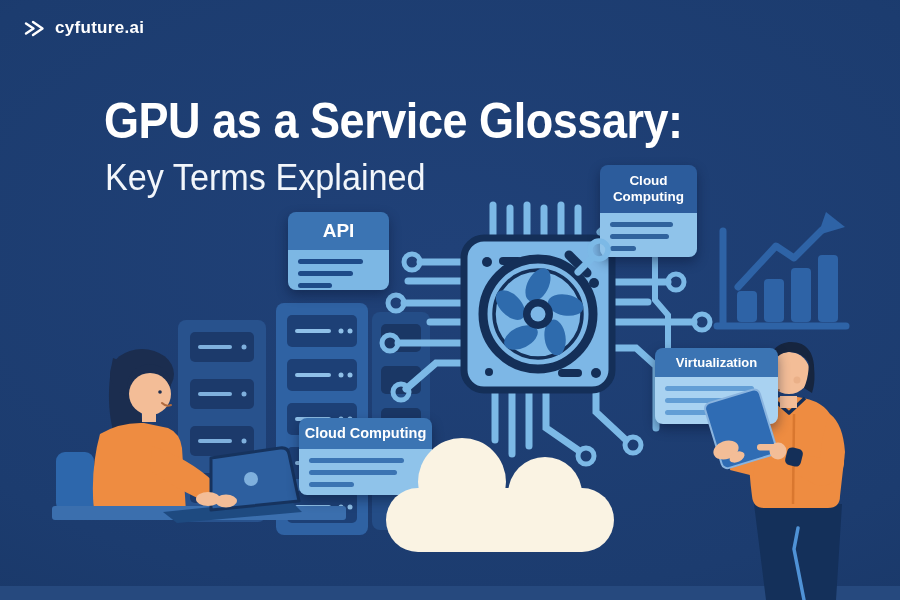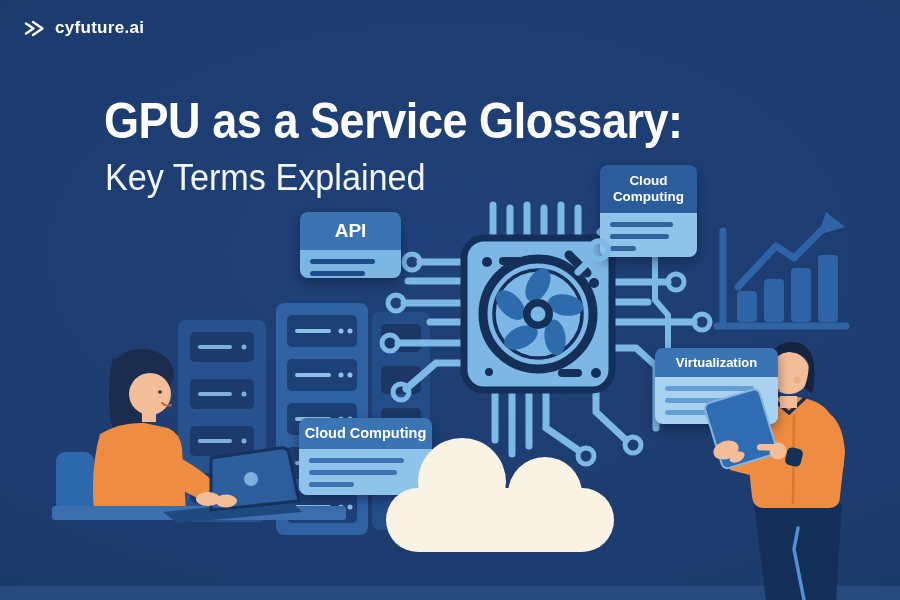--- a/index.html
+++ b/index.html
@@ -26,21 +26,21 @@
             transform:scaleX(.95);transform-origin:left top;white-space:nowrap;}
 
   
   .term-card{position:absolute;border-radius:8px;overflow:hidden;
              box-shadow:0 5px 12px rgba(8,20,48,.45);}
   .term-card .hd{display:flex;align-items:center;justify-content:center;text-align:center;
                  color:#fff;font-weight:700;line-height:1.18;}
   .term-card .bd{box-sizing:border-box;display:flex;flex-direction:column;gap:7px;padding:9px 10px 0 10px;height:100%;}
   .line{height:5px;border-radius:3px;flex:0 0 auto;}
 
-  .card-api{left:300px;top:212px;width:101px;height:66px;}
+  .card-api{left:288px;top:212px;width:101px;height:78px;}
   .card-api .hd{height:38px;font-size:19px;background:#3b74b3;}
   .card-api .bd{background:#7cb7e4;}
   .card-api .line{background:#1e4b89;}
 
   .card-cloud-top{left:600px;top:165px;width:97px;height:92px;}
   .card-cloud-top .hd{height:48px;font-size:13.5px;background:#2c5c9c;padding:0 6px;}
   .card-cloud-top .bd{background:#8fc3ea;}
   .card-cloud-top .line{background:#30639d;}
 
   .card-virtualization{left:655px;top:348px;width:123px;height:76px;}

